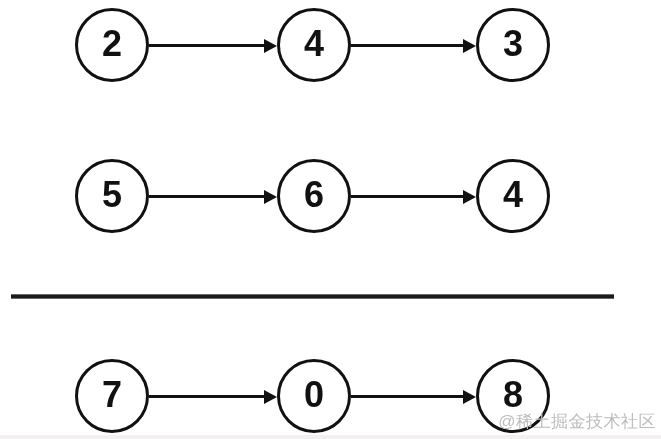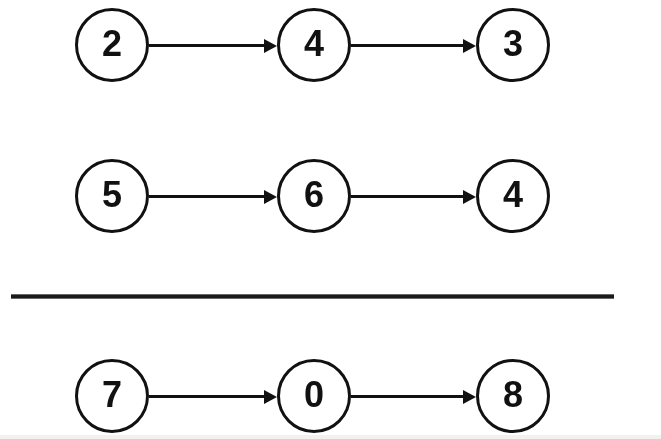--- a/index.html
+++ b/index.html
@@ -112,16 +112,17 @@
   </div>
   <div class="arrow" style="left:149px; top:395px; width:115px;"></div>
   <div class="node" style="left:277px; top:359px;">
     <span class="node-value">0</span>
   </div>
   <div class="arrow" style="left:351px; top:395px; width:112px;"></div>
   <div class="node" style="left:476px; top:359px;">
     <span class="node-value">8</span>
   </div>
 
+  <div class="watermark">@稀土掘金技术社区</div>
 
   <div class="bottom-strip"></div>
 
 </div>
 
 </body></html>

